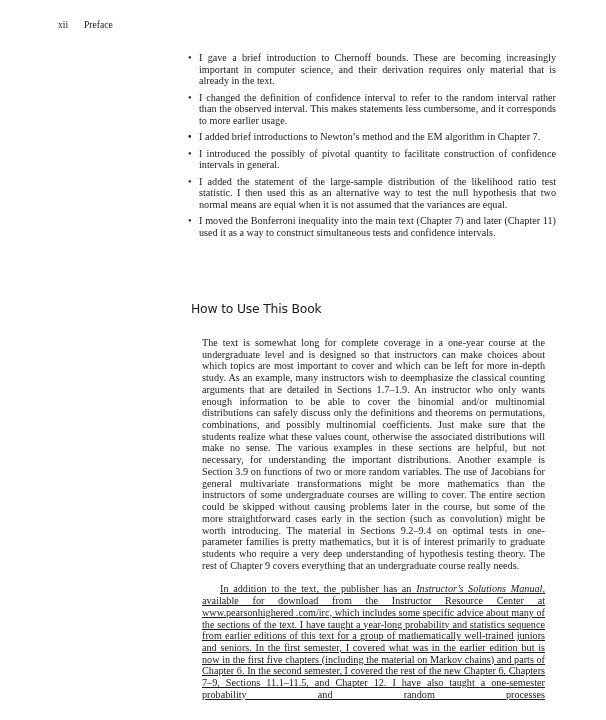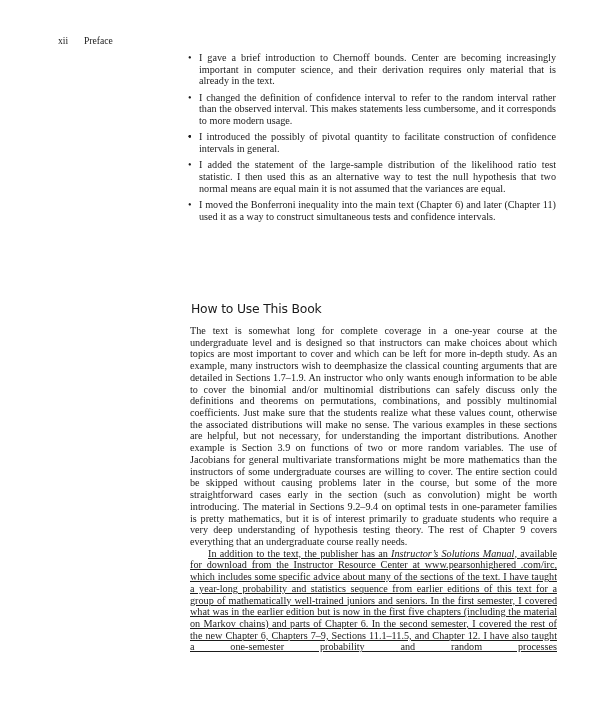--- a/index.html
+++ b/index.html
@@ -1,45 +1,45 @@
 <!DOCTYPE html>
 <html><head>
 <meta charset="utf-8">
 <style>
   html, body { margin: 0; padding: 0; background: #ffffff; }
   body { width: 606px; height: 720px; position: relative; overflow: hidden;
          font-family: "Liberation Serif", "DejaVu Serif", serif; color: #1a1a1a; }
-  .running-head { position: absolute; top: 35px; left: 58px; font-size: 9.6px; }
+  .running-head { position: absolute; top: 19px; left: 58px; font-size: 9.6px; }
   .running-head .pg { display: inline-block; width: 26px; }
   .bullets { position: absolute; top: 52px; left: 188px; width: 368px; margin: 0; padding: 0; list-style: none;
              font-size: 10.2px; line-height: 11.7px; }
   .bullets li { position: relative; padding-left: 11px; margin-bottom: 4.6px; text-align: justify; }
   .bullets li .dot { position: absolute; left: 0; top: 0; }
   .heading { position: absolute; top: 301px; left: 191px; font-family: "DejaVu Sans", "Liberation Sans", sans-serif;
              font-size: 12.4px; margin: 0; font-weight: normal; letter-spacing: -0.2px; }
   .body { position: absolute; top: 325px; left: 190px; width: 367px; font-size: 10.2px; line-height: 11.72px; }
-  .body p { margin: 0; text-align: justify; text-align-last: left; }
+  .body p { margin: 12px; text-align: justify; text-align-last: left; }
   .body p.indent { text-indent: 18px; }
   .body p.last { text-align-last: justify; text-decoration: underline; }
 </style>
 </head>
 <body>
 
 <div class="running-head">
   <span class="pg">xii</span><span>Preface</span>
 </div>
 
 <ul class="bullets">
-  <li><span class="dot">•</span><span>I gave a brief introduction to Chernoff bounds. Center are becoming increasingly important in computer science, and their derivation requires only material that is already in the text.</span></li>
-  <li><span class="dot">•</span><span>I changed the definition of confidence interval to refer to the random interval rather than the observed interval. This makes statements less cumbersome, and it corresponds to more modern usage.</span></li>
+  <li><span class="dot">•</span><span>I gave a brief introduction to Chernoff bounds. These are becoming increasingly important in computer science, and their derivation requires only material that is already in the text.</span></li>
+  <li><span class="dot">•</span><span>I changed the definition of confidence interval to refer to the random interval rather than the observed interval. This makes statements less cumbersome, and it corresponds to more earlier usage.</span></li>
   <li><span class="dot">•</span></li>
-  <li><span class="dot">•</span></li>
+  <li><span class="dot">•</span><span>I added brief introductions to Newton’s method and the EM algorithm in Chapter 7.</span></li>
   <li><span class="dot">•</span><span>I introduced the possibly of pivotal quantity to facilitate construction of confidence intervals in general.</span></li>
-  <li><span class="dot">•</span><span>I added the statement of the large-sample distribution of the likelihood ratio test statistic. I then used this as an alternative way to test the null hypothesis that two normal means are equal main it is not assumed that the variances are equal.</span></li>
-  <li><span class="dot">•</span><span>I moved the Bonferroni inequality into the main text (Chapter 6) and later (Chapter 11) used it as a way to construct simultaneous tests and confidence intervals.</span></li>
+  <li><span class="dot">•</span><span>I added the statement of the large-sample distribution of the likelihood ratio test statistic. I then used this as an alternative way to test the null hypothesis that two normal means are equal when it is not assumed that the variances are equal.</span></li>
+  <li><span class="dot">•</span><span>I moved the Bonferroni inequality into the main text (Chapter 7) and later (Chapter 11) used it as a way to construct simultaneous tests and confidence intervals.</span></li>
 </ul>
 
 <h2 class="heading">How to Use This Book</h2>
 
 <div class="body">
   <p>The text is somewhat long for complete coverage in a one-year course at the undergraduate level and is designed so that instructors can make choices about which topics are most important to cover and which can be left for more in-depth study. As an example, many instructors wish to deemphasize the classical counting arguments that are detailed in Sections 1.7–1.9. An instructor who only wants enough information to be able to cover the binomial and/or multinomial distributions can safely discuss only the definitions and theorems on permutations, combinations, and possibly multinomial coefficients. Just make sure that the students realize what these values count, otherwise the associated distributions will make no sense. The various examples in these sections are helpful, but not necessary, for understanding the important distributions. Another example is Section 3.9 on functions of two or more random variables. The use of Jacobians for general multivariate transformations might be more mathematics than the instructors of some undergraduate courses are willing to cover. The entire section could be skipped without causing problems later in the course, but some of the more straightforward cases early in the section (such as convolution) might be worth introducing. The material in Sections 9.2–9.4 on optimal tests in one-parameter families is pretty mathematics, but it is of interest primarily to graduate students who require a very deep understanding of hypothesis testing theory. The rest of Chapter 9 covers everything that an undergraduate course really needs.</p>
   <p class="indent last"><span>In addition to the text, the publisher has an </span><i>Instructor’s Solutions Manual</i><span>, available for download from the Instructor Resource Center at www.pearsonhighered .com/irc, which includes some specific advice about many of the sections of the text. I have taught a year-long probability and statistics sequence from earlier editions of this text for a group of mathematically well-trained juniors and seniors. In the first semester, I covered what was in the earlier edition but is now in the first five chapters (including the material on Markov chains) and parts of Chapter 6. In the second semester, I covered the rest of the new Chapter 6, Chapters 7–9, Sections 11.1–11.5, and Chapter 12. I have also taught a one-semester probability and random processes</span></p>
 </div>
 
 </body></html>

